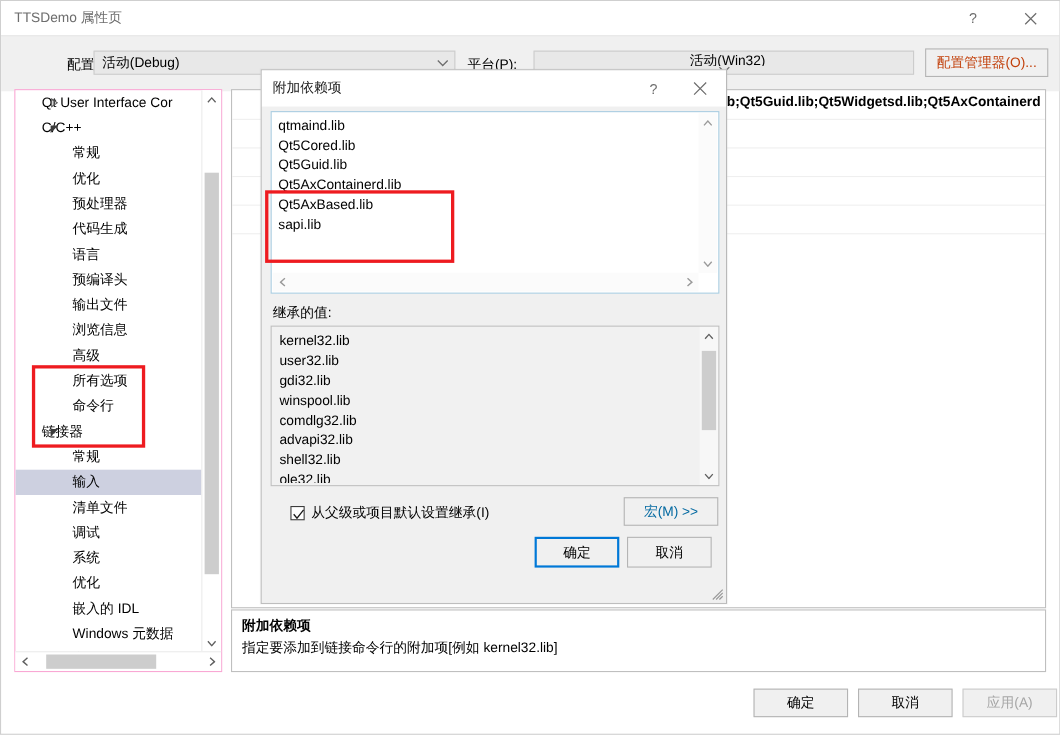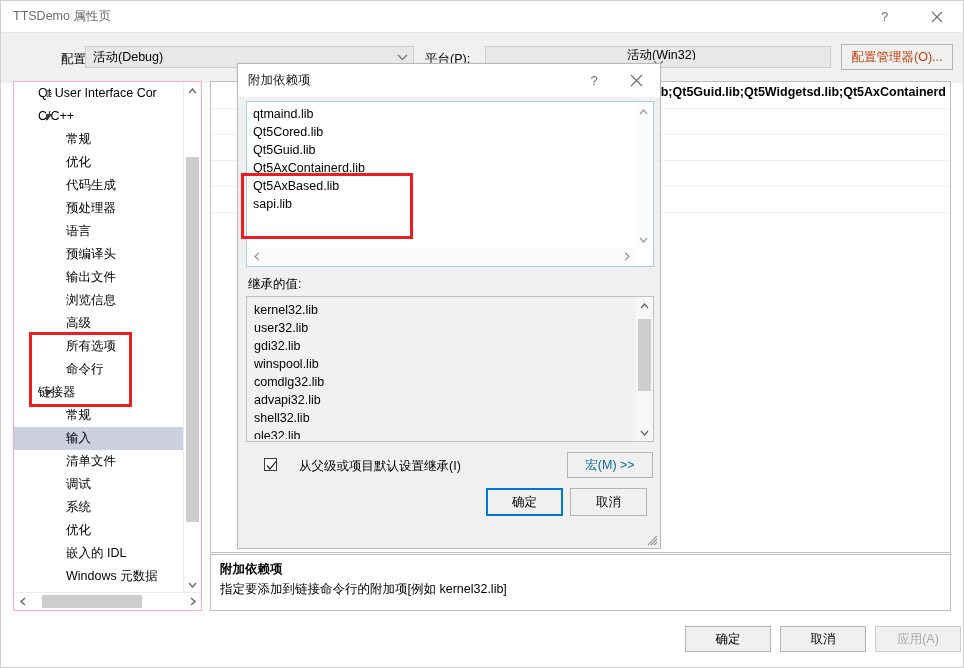--- a/index.html
+++ b/index.html
@@ -260,21 +260,21 @@
   }
   #li-vsb .sb-arrow.up { top: 0; }
   #li-vsb .sb-arrow.dn { bottom: 0; }
   #li-vthumb {
     position: absolute; left: 2px; right: 2px; top: 22px; height: 72px;
     background: #cdcdcd;
   }
 
   #chk-row {
     position: absolute; left: 10px; top: 361px;
-    display: flex; align-items: flex-start; gap: 22px; padding-left: 16px;
+    display: flex; align-items: center; gap: 6px; padding-left: 16px;
   }
   .chkbox {
     width: 13px; height: 13px;
     border: 1px solid #3c3c3c; background: #ffffff;
     box-sizing: border-box;
     position: relative;
   }
   .chkbox svg { position: absolute; left: 1px; top: 1px; }
   #chk-label { font-size: 12.5px; color: #000; }
 
@@ -369,24 +369,24 @@
           </span>
           <span class="txt">C/C++</span>
         </div>
         <div class="tnode lvl1">
           <span class="txt">常规</span>
         </div>
         <div class="tnode lvl1">
           <span class="txt">优化</span>
         </div>
         <div class="tnode lvl1">
+          <span class="txt">预处理器</span>
+        </div>
+        <div class="tnode lvl1">
           <span class="txt">代码生成</span>
-        </div>
-        <div class="tnode lvl1">
-          <span class="txt">预处理器</span>
         </div>
         <div class="tnode lvl1">
           <span class="txt">语言</span>
         </div>
         <div class="tnode lvl1">
           <span class="txt">预编译头</span>
         </div>
         <div class="tnode lvl1">
           <span class="txt">输出文件</span>
         </div>

